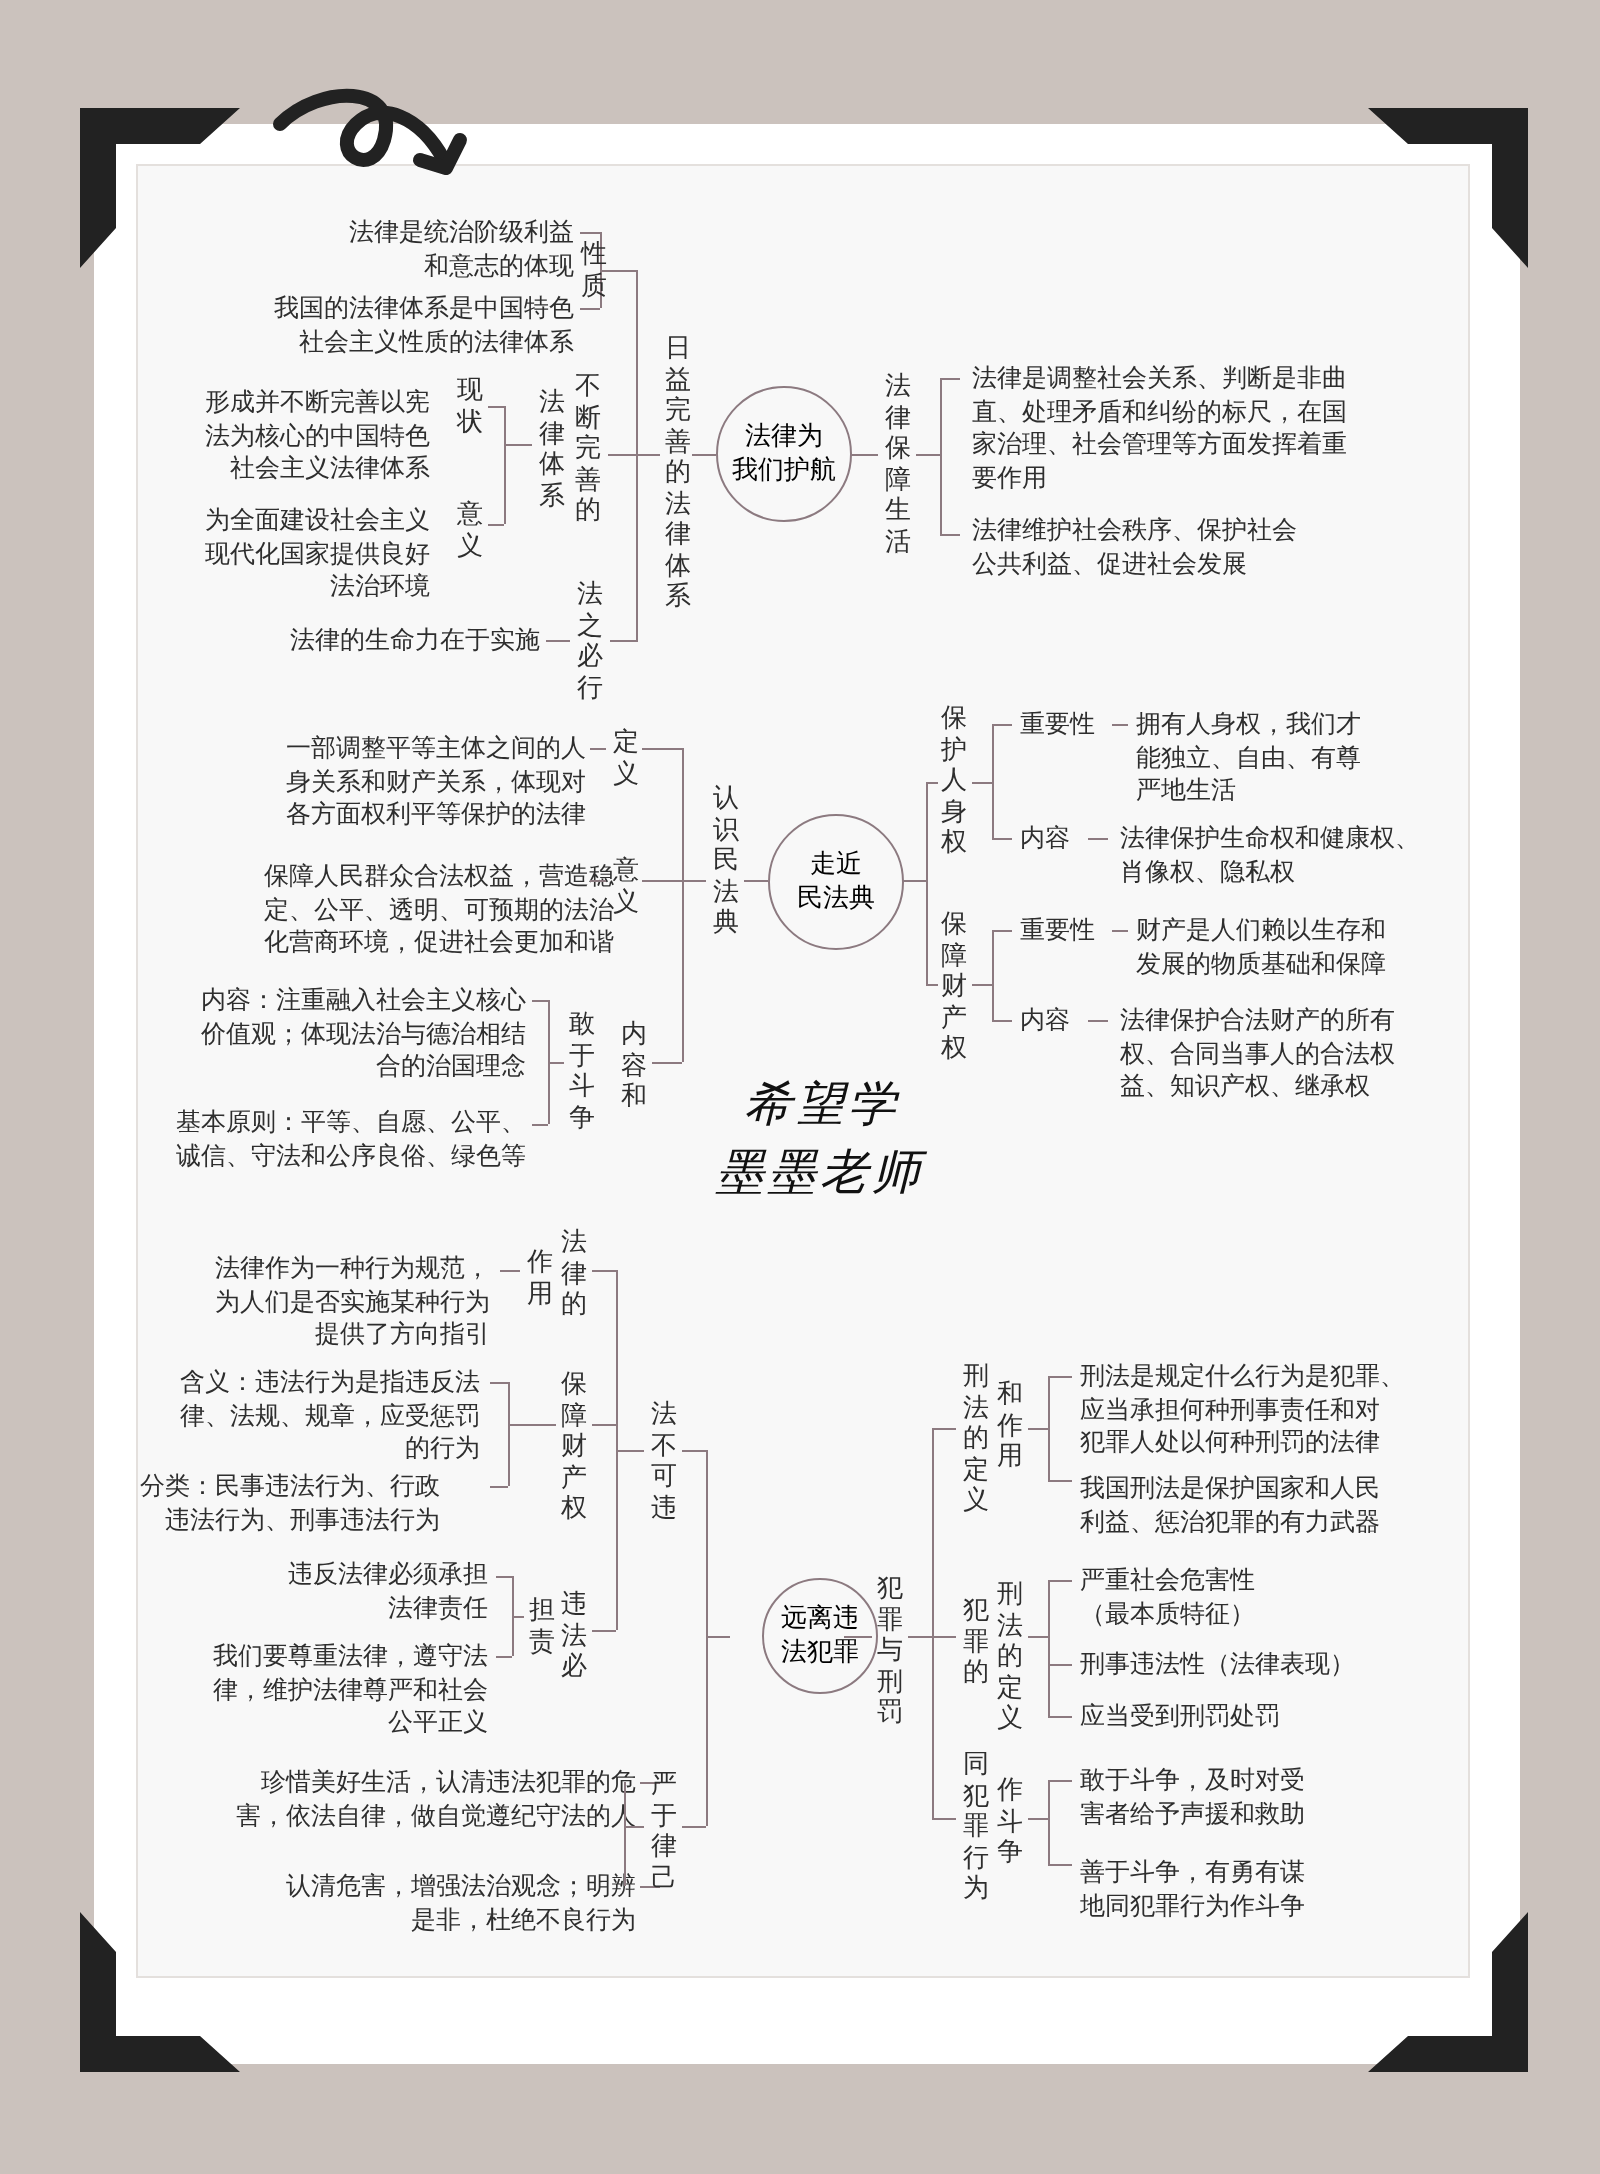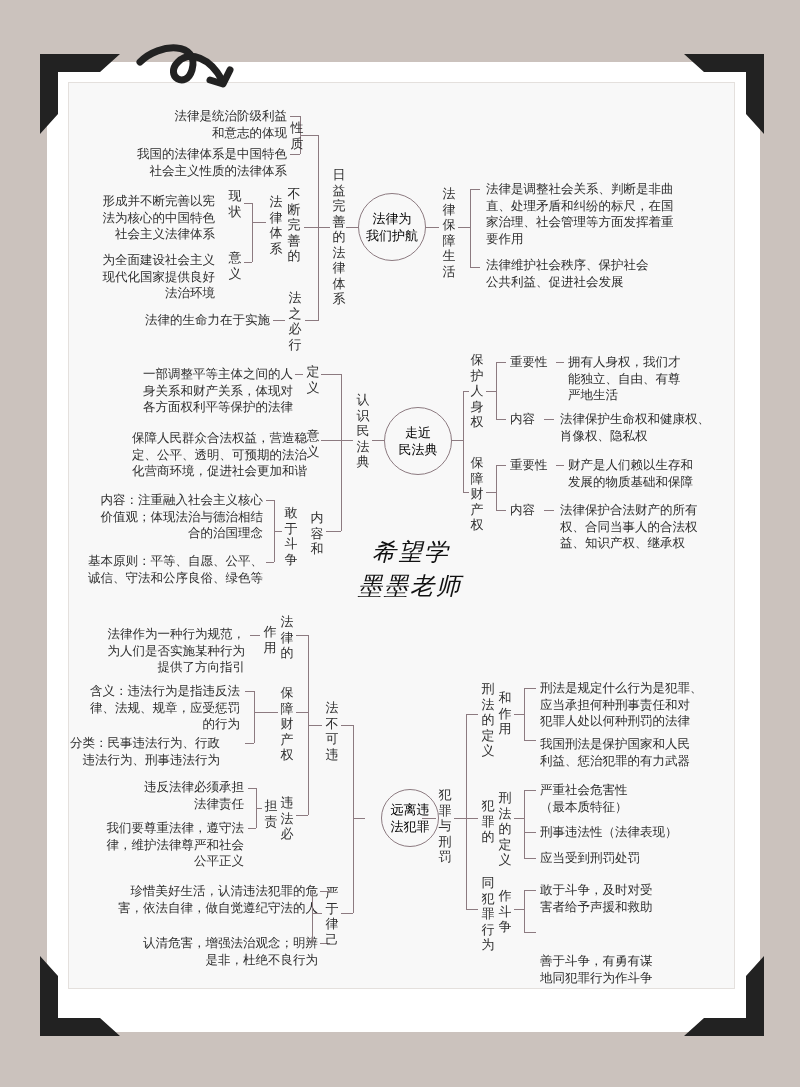--- a/index.html
+++ b/index.html
@@ -268,15 +268,15 @@
   <div class="t" style="left:540px;top:850px">应当受到刑罚处罚</div>
 
   <div class="v" style="left:481px;top:875px">同犯罪行为</div>
   <div class="v" style="left:498px;top:888px">作斗争</div>
   <div class="ln h" style="left:514px;top:909px;width:10px"></div>
   <div class="ln vl" style="left:524px;top:890px;height:42px"></div>
   <div class="ln h" style="left:524px;top:890px;width:12px"></div>
   <div class="ln h" style="left:524px;top:932px;width:12px"></div>
   <div class="t" style="left:540px;top:882px">敢于斗争，及时对受
 害者给予声援和救助</div>
-  <div class="t" style="left:540px;top:953px">善于斗争，有勇有谋
+  <div class="t" style="left:540px;top:928px">善于斗争，有勇有谋
 地同犯罪行为作斗争</div>
 </div>
 
 </body></html>

